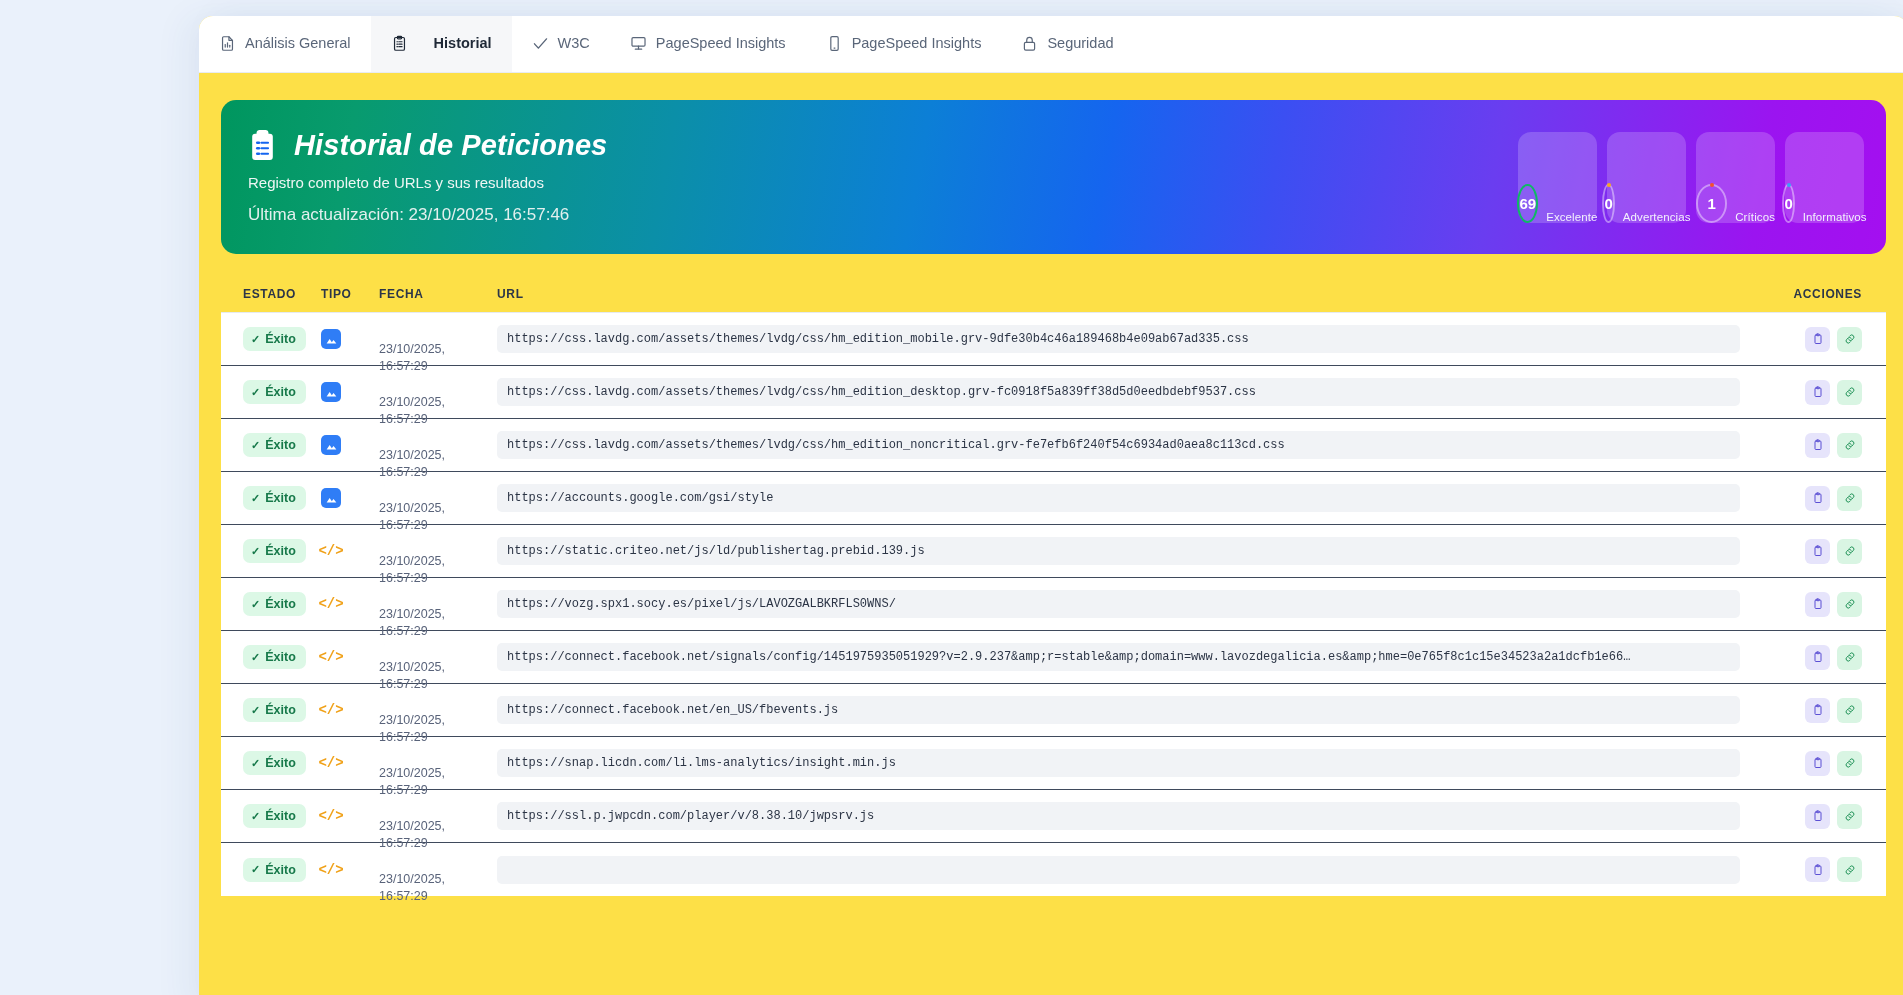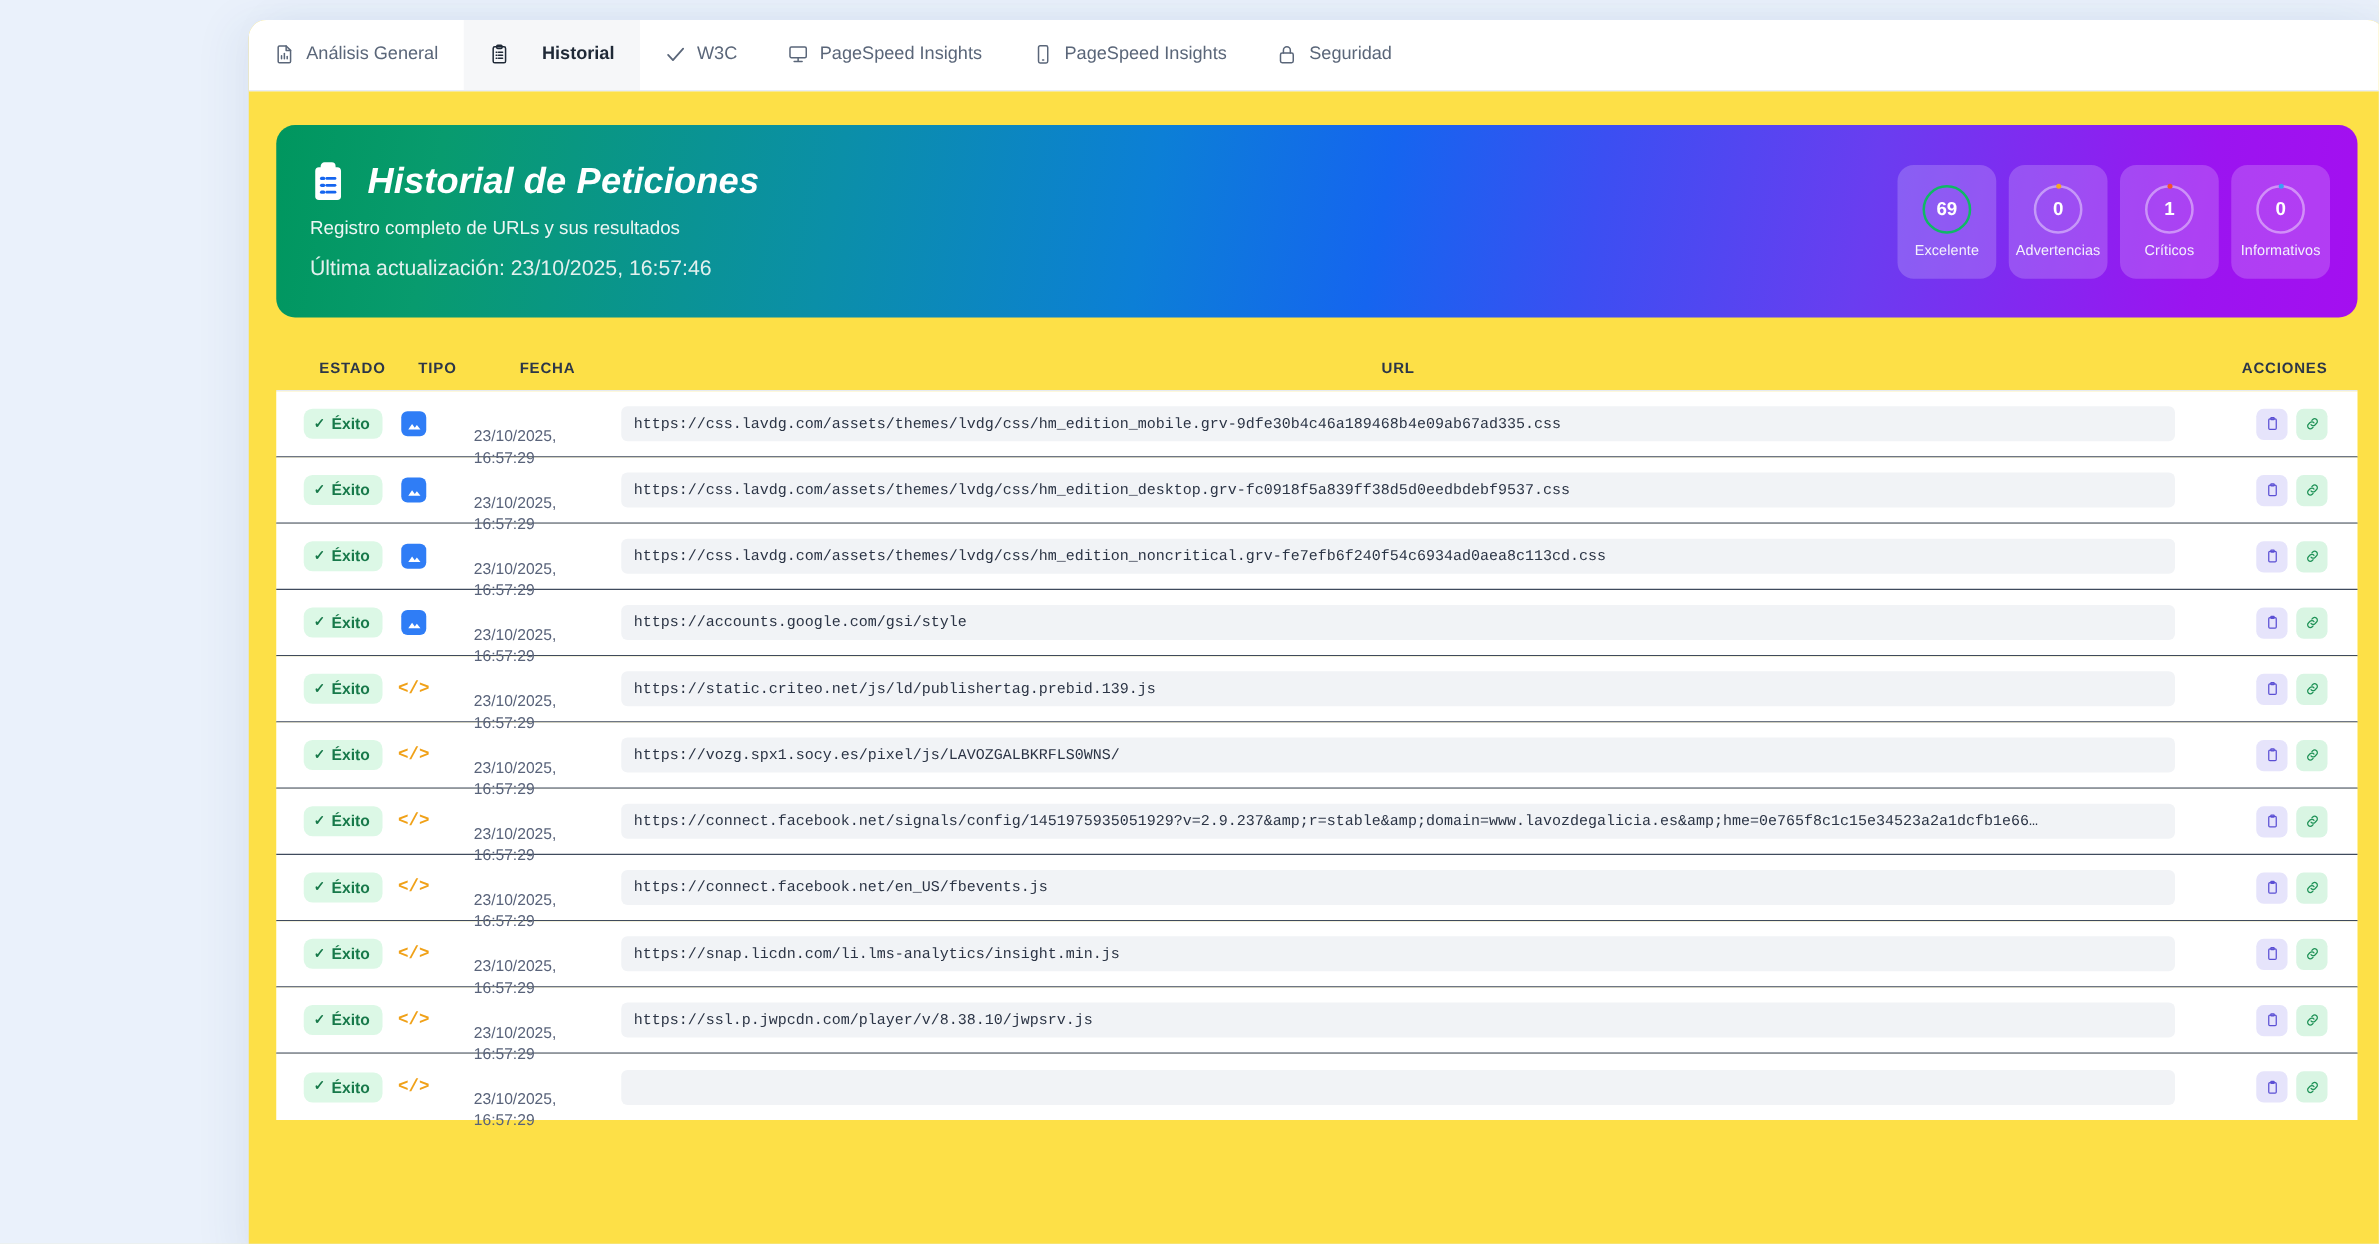--- a/index.html
+++ b/index.html
@@ -51,21 +51,21 @@
   .hero-title-row { display: flex; align-items: center; gap: 15px; font-style: italic; }
   .hero-icon svg { width: 33px; height: 33px; display: block; }
   .hero-title { font-size: 29px; font-weight: 700; letter-spacing: .1px; }
   .hero-sub { font-size: 15px; margin-top: 12px; color: #eef6f4; padding-left: 2px;}
   .hero-meta { font-size: 17px; margin-top: 14px; color: #e2f0ee; padding-left: 2px;}
 
   .scores { display: flex; gap: 10px; align-items: center; }
   .score {
     width: 79px; height: 91px; border-radius: 13px;
     background: rgba(255,255,255,0.19);
-    display: flex; flex-direction: column; align-items: center; justify-content: center;
+    display: flex; align-items: flex-end; justify-content: center;
     gap: 8px; cursor: pointer;
   }
   .ring {
     width: 39px; height: 39px; border-radius: 50%;
     border: 2.5px solid rgba(255,255,255,0.42);
     display: flex; align-items: center; justify-content: center;
     position: relative;
   }
   .ring .val { font-size: 15px; font-weight: 700; color: #fff; line-height: 1; }
   .ring.good { border-color: #0fb865; }
@@ -74,21 +74,20 @@
     width: 4px; height: 4px; border-radius: 50%;
   }
   .score .lbl { font-size: 11.5px; color: #f3f1fd; letter-spacing: .1px; }
 
   
   .tbl { margin-top: 21px; }
   .thead {
     display: flex; align-items: center; height: 38px;
     font-size: 12px; font-weight: 700; letter-spacing: .65px; color: #2c3648;
     border-bottom: 1px solid #e6eaf0;
-    text-align: center;
   }
   .row {
     display: flex; align-items: center; height: 53px;
     border-bottom: 1px solid #3f4a5c;
     background: #fff;
   }
   .row:last-child { border-bottom: none; }
   .c-estado { width: 100px; padding-left: 22px; flex: 0 0 100px; }
   .c-tipo   { width: 58px;  flex: 0 0 58px; }
   .c-fecha  { width: 118px; flex: 0 0 118px; }

